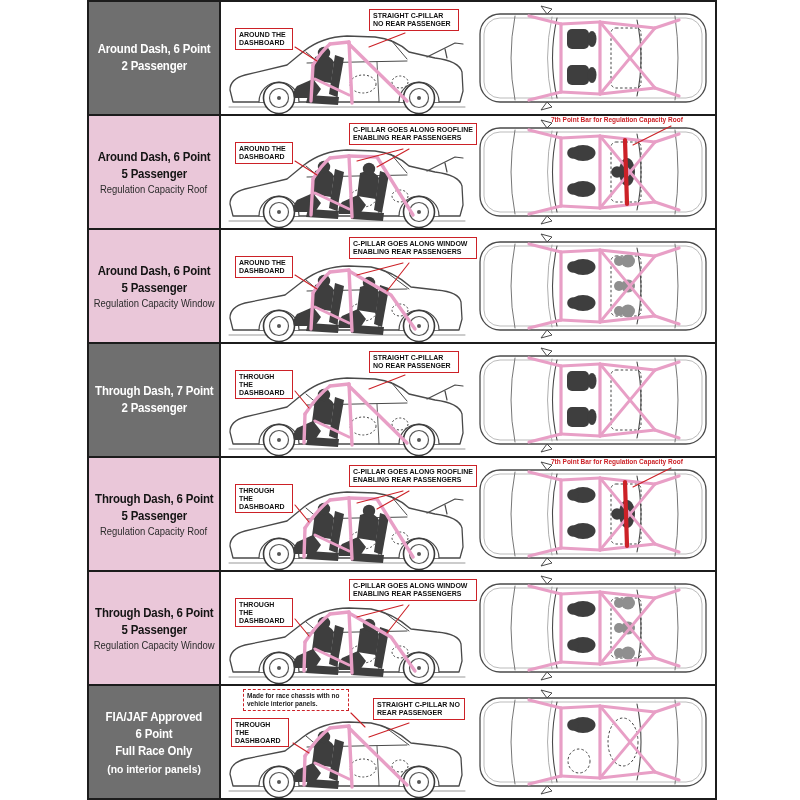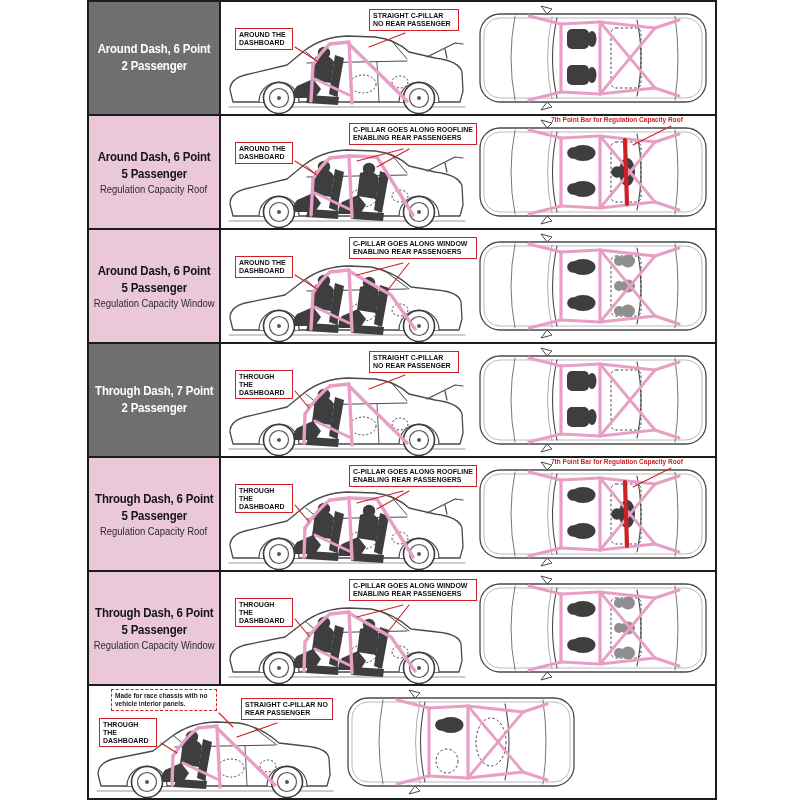--- a/index.html
+++ b/index.html
@@ -548,20 +548,27 @@
               <path d="M127,91 L182,25" stroke="#e89fc6" stroke-width="2.8" fill="none" stroke-linecap="round" stroke-linejoin="round" stroke-dasharray="none"></path>
               <path d="M182,25 L206,17" stroke="#e89fc6" stroke-width="3.2" fill="none" stroke-linecap="round" stroke-linejoin="round" stroke-dasharray="none"></path>
               <path d="M182,85 L206,93" stroke="#e89fc6" stroke-width="3.2" fill="none" stroke-linecap="round" stroke-linejoin="round" stroke-dasharray="none"></path>
             </svg></div>
       <div class="callout c-dash">THROUGH THE DASHBOARD</div>
       <div class="callout c-pillar">C-PILLAR GOES ALONG WINDOW ENABLING REAR PASSENGERS</div>
 
     </div>
   </div>
       <div class="row bg-gray pillar-straight dash-through race">
+    <div class="label-cell">
+      <div class="t1">FIA/JAF Approved</div>
+      <div class="t1">6 Point</div>
+      <div class="t1">Full Race Only</div>
+
+      <div class="note">(no interior panels)</div>
+    </div>
     <div class="illus-cell">
       <div class="side-view"><svg viewBox="0 0 248 112" width="248" height="112">
               <path d="M6,104 L242,104" stroke="#999" stroke-width="1" fill="none" stroke-linecap="round" stroke-linejoin="round" stroke-dasharray="none"></path>
               <path d="M10,99 L7,87 Q7,76 22,72 L62,64 L80,50 Q100,35 126,35 L148,36 Q170,40 188,56 L214,59 Q236,61 238,71 L239,88 L236,99 Z" stroke="#4a4a4a" stroke-width="1.3" fill="#fff" stroke-linecap="round" stroke-linejoin="round" stroke-dasharray="none"></path>
               <path d="M84,60 L184,58" stroke="#4a4a4a" stroke-width="1" fill="none" stroke-linecap="round" stroke-linejoin="round" stroke-dasharray="none"></path>
               <path d="M83,49 L96,60" stroke="#4a4a4a" stroke-width="1" fill="none" stroke-linecap="round" stroke-linejoin="round" stroke-dasharray="none"></path>
               <path d="M162,40 L186,58" stroke="#4a4a4a" stroke-width="1" fill="none" stroke-linecap="round" stroke-linejoin="round" stroke-dasharray="none"></path>
               <path d="M116,60 L114,99" stroke="#4a4a4a" stroke-width="0.9" fill="none" stroke-linecap="round" stroke-linejoin="round" stroke-dasharray="none"></path>
               <path d="M154,59 L156,99" stroke="#4a4a4a" stroke-width="0.9" fill="none" stroke-linecap="round" stroke-linejoin="round" stroke-dasharray="none"></path>
               <ellipse cx="140" cy="81" rx="13" ry="9" fill="none" stroke="#444" stroke-width="1" stroke-dasharray="2,2"></ellipse>

